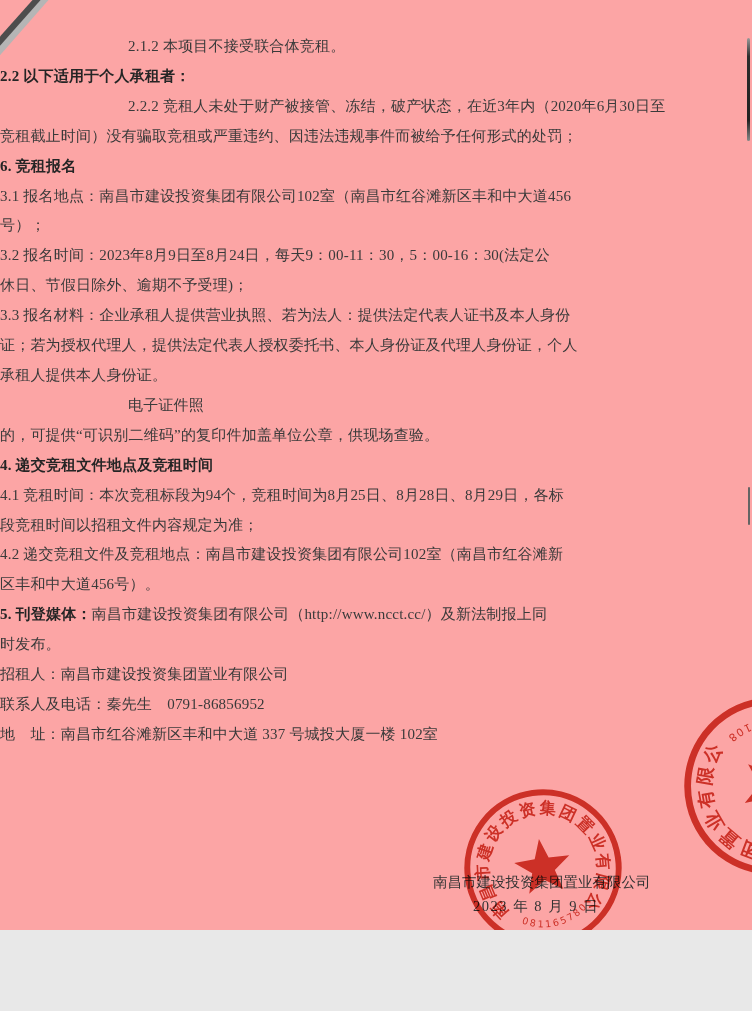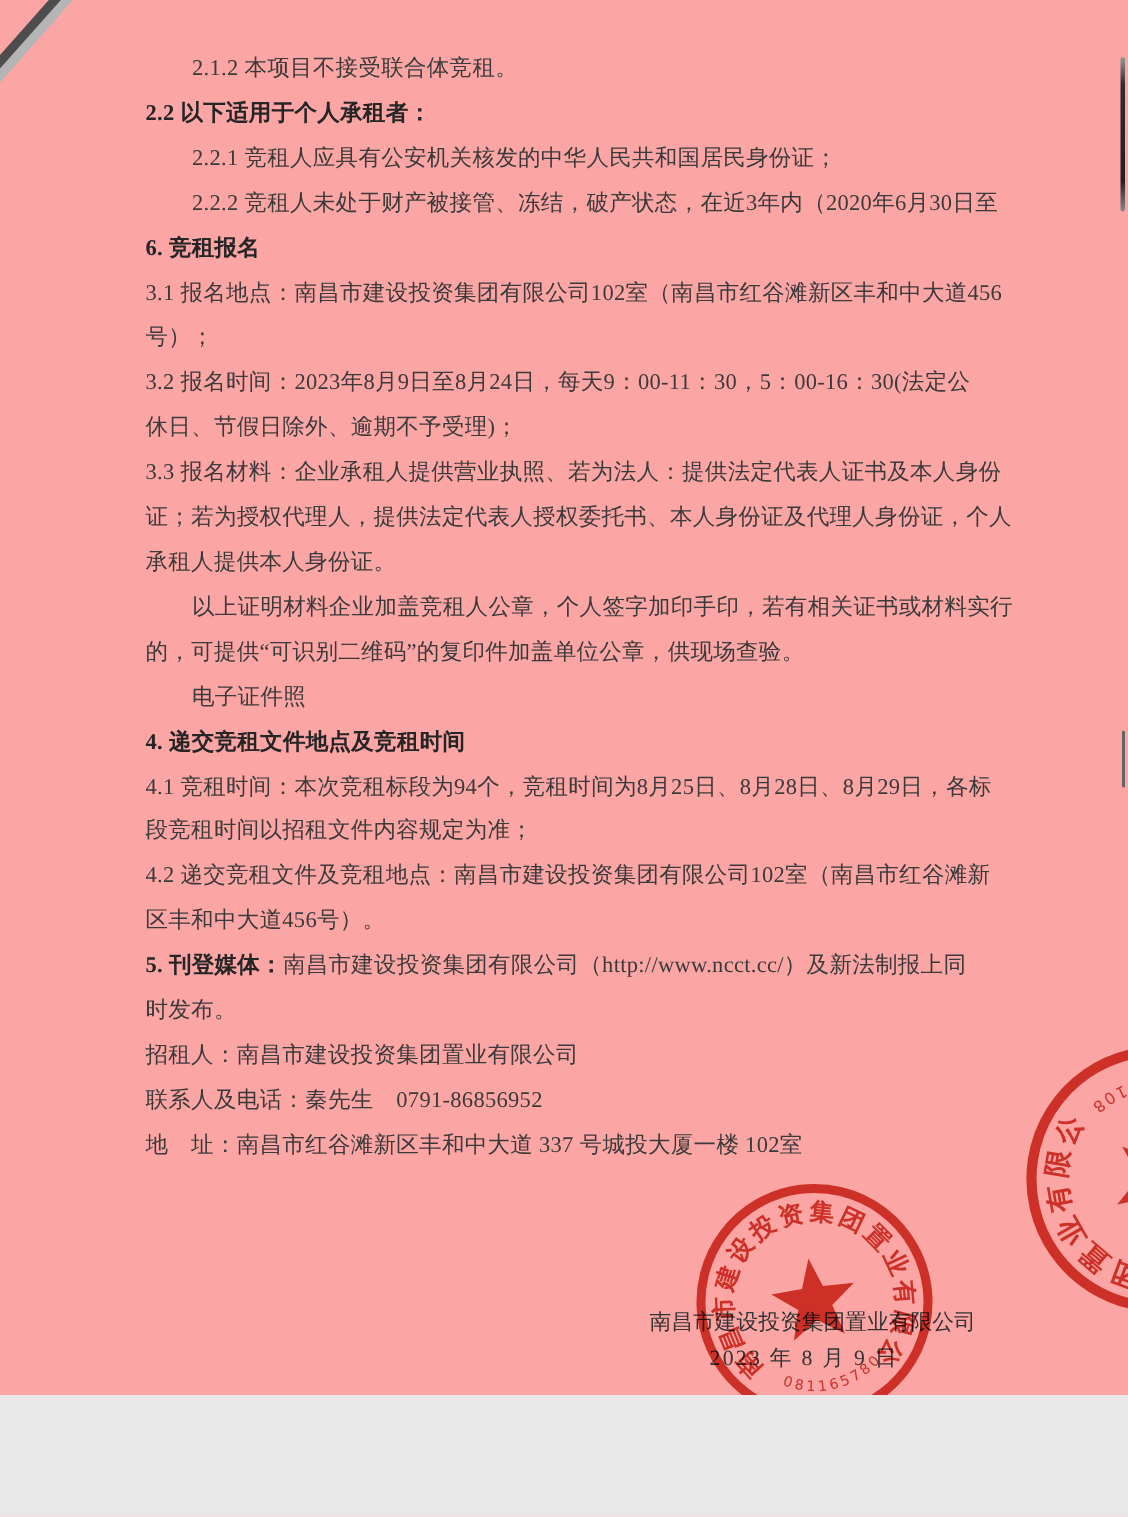--- a/index.html
+++ b/index.html
@@ -3,21 +3,21 @@
 <meta charset="utf-8">
 <style>
   html,body { margin:0; padding:0; background:#e8e8e8; }
   .page {
     position:relative; width:752px; height:930px; margin:0 auto;
     background:#fca5a5; overflow:hidden;
     font-family:"Liberation Serif","DejaVu Serif",serif;
   }
   
   .doc { position:absolute; top:32px; left:0; width:752px; color:#3a3a3a; font-size:15px; }
-  .ln { line-height:29.9px; padding-left:97px; padding-right:70px; white-space:nowrap; letter-spacing:0.2px; }
+  .ln { line-height:29.9px; padding-right:70px; white-space:nowrap; letter-spacing:0.2px; }
   .ln.i2 { padding-left:128px; }
   .ln.i3 { }
   .ln.b, .ln .b { font-weight:bold; color:#252525; }
   
   .sig { position:absolute; left:433px; top:872px; color:#333; font-size:14.5px; line-height:21px; }
   .sig .sig-date { margin-top:3px; text-indent:40px; letter-spacing:1.5px; }
   
   .stamp { position:absolute; mix-blend-mode:multiply; opacity:0.88; }
   .stamp-main { left:457px; top:782px; width:172px; height:172px; transform:rotate(-8deg); }
   .stamp-2 { left:676px; top:689px; width:194px; height:194px; transform:rotate(167deg); }
@@ -40,33 +40,32 @@
     <line x1="46" y1="-4" x2="-5" y2="54" stroke="#b5b5b5" stroke-width="9"></line>
     <line x1="41" y1="-5" x2="-7" y2="49" stroke="#4d4d4d" stroke-width="6"></line>
   </svg>
 
   <div class="edge1"></div>
   <div class="edge2"></div>
 
   <div class="doc">
       <div class="ln i2">2.1.2  本项目不接受联合体竞租。</div>
       <div class="ln i0 b">2.2 以下适用于个人承租者：</div>
-      <div class="ln i2">2.2.1  竞租人应具有公安机关核发的中华人民共和国居民身份证；</div>
       <div class="ln i2">2.2.2  竞租人未处于财产被接管、冻结，破产状态，在近3年内（2020年6月30日至</div>
+      <div class="ln i0">竞租截止时间）没有骗取竞租或严重违约、因违法违规事件而被给予任何形式的处罚；</div>
       <div class="ln i0 b">6. 竞租报名</div>
       <div class="ln i0">3.1 报名地点：南昌市建设投资集团有限公司102室（南昌市红谷滩新区丰和中大道456</div>
       <div class="ln i0">号）；</div>
       <div class="ln i0">3.2 报名时间：2023年8月9日至8月24日，每天9：00-11：30，5：00-16：30(法定公</div>
       <div class="ln i0">休日、节假日除外、逾期不予受理)；</div>
       <div class="ln i0">3.3 报名材料：企业承租人提供营业执照、若为法人：提供法定代表人证书及本人身份</div>
       <div class="ln i0">证；若为授权代理人，提供法定代表人授权委托书、本人身份证及代理人身份证，个人</div>
       <div class="ln i0">承租人提供本人身份证。</div>
-      <div class="ln i2">以上证明材料企业加盖竞租人公章，个人签字加印手印，若有相关证书或材料实行</div>
+      <div class="ln i2">电子证件照</div>
       <div class="ln i0">的，可提供“可识别二维码”的复印件加盖单位公章，供现场查验。</div>
-      <div class="ln i2">电子证件照</div>
       <div class="ln i0 b">4. 递交竞租文件地点及竞租时间</div>
       <div class="ln i0">4.1 竞租时间：本次竞租标段为94个，竞租时间为8月25日、8月28日、8月29日，各标</div>
       <div class="ln i0">段竞租时间以招租文件内容规定为准；</div>
       <div class="ln i0">4.2 递交竞租文件及竞租地点：南昌市建设投资集团有限公司102室（南昌市红谷滩新</div>
       <div class="ln i0">区丰和中大道456号）。</div>
       <div class="ln i0"><span class="b">5.  刊登媒体：</span>南昌市建设投资集团有限公司（http://www.ncct.cc/）及新法制报上同</div>
       <div class="ln i0">时发布。</div>
       <div class="ln i3">招租人：南昌市建设投资集团置业有限公司</div>
       <div class="ln i3">联系人及电话：秦先生　0791-86856952</div>
       <div class="ln i3">地　址：南昌市红谷滩新区丰和中大道 337 号城投大厦一楼 102室</div>

